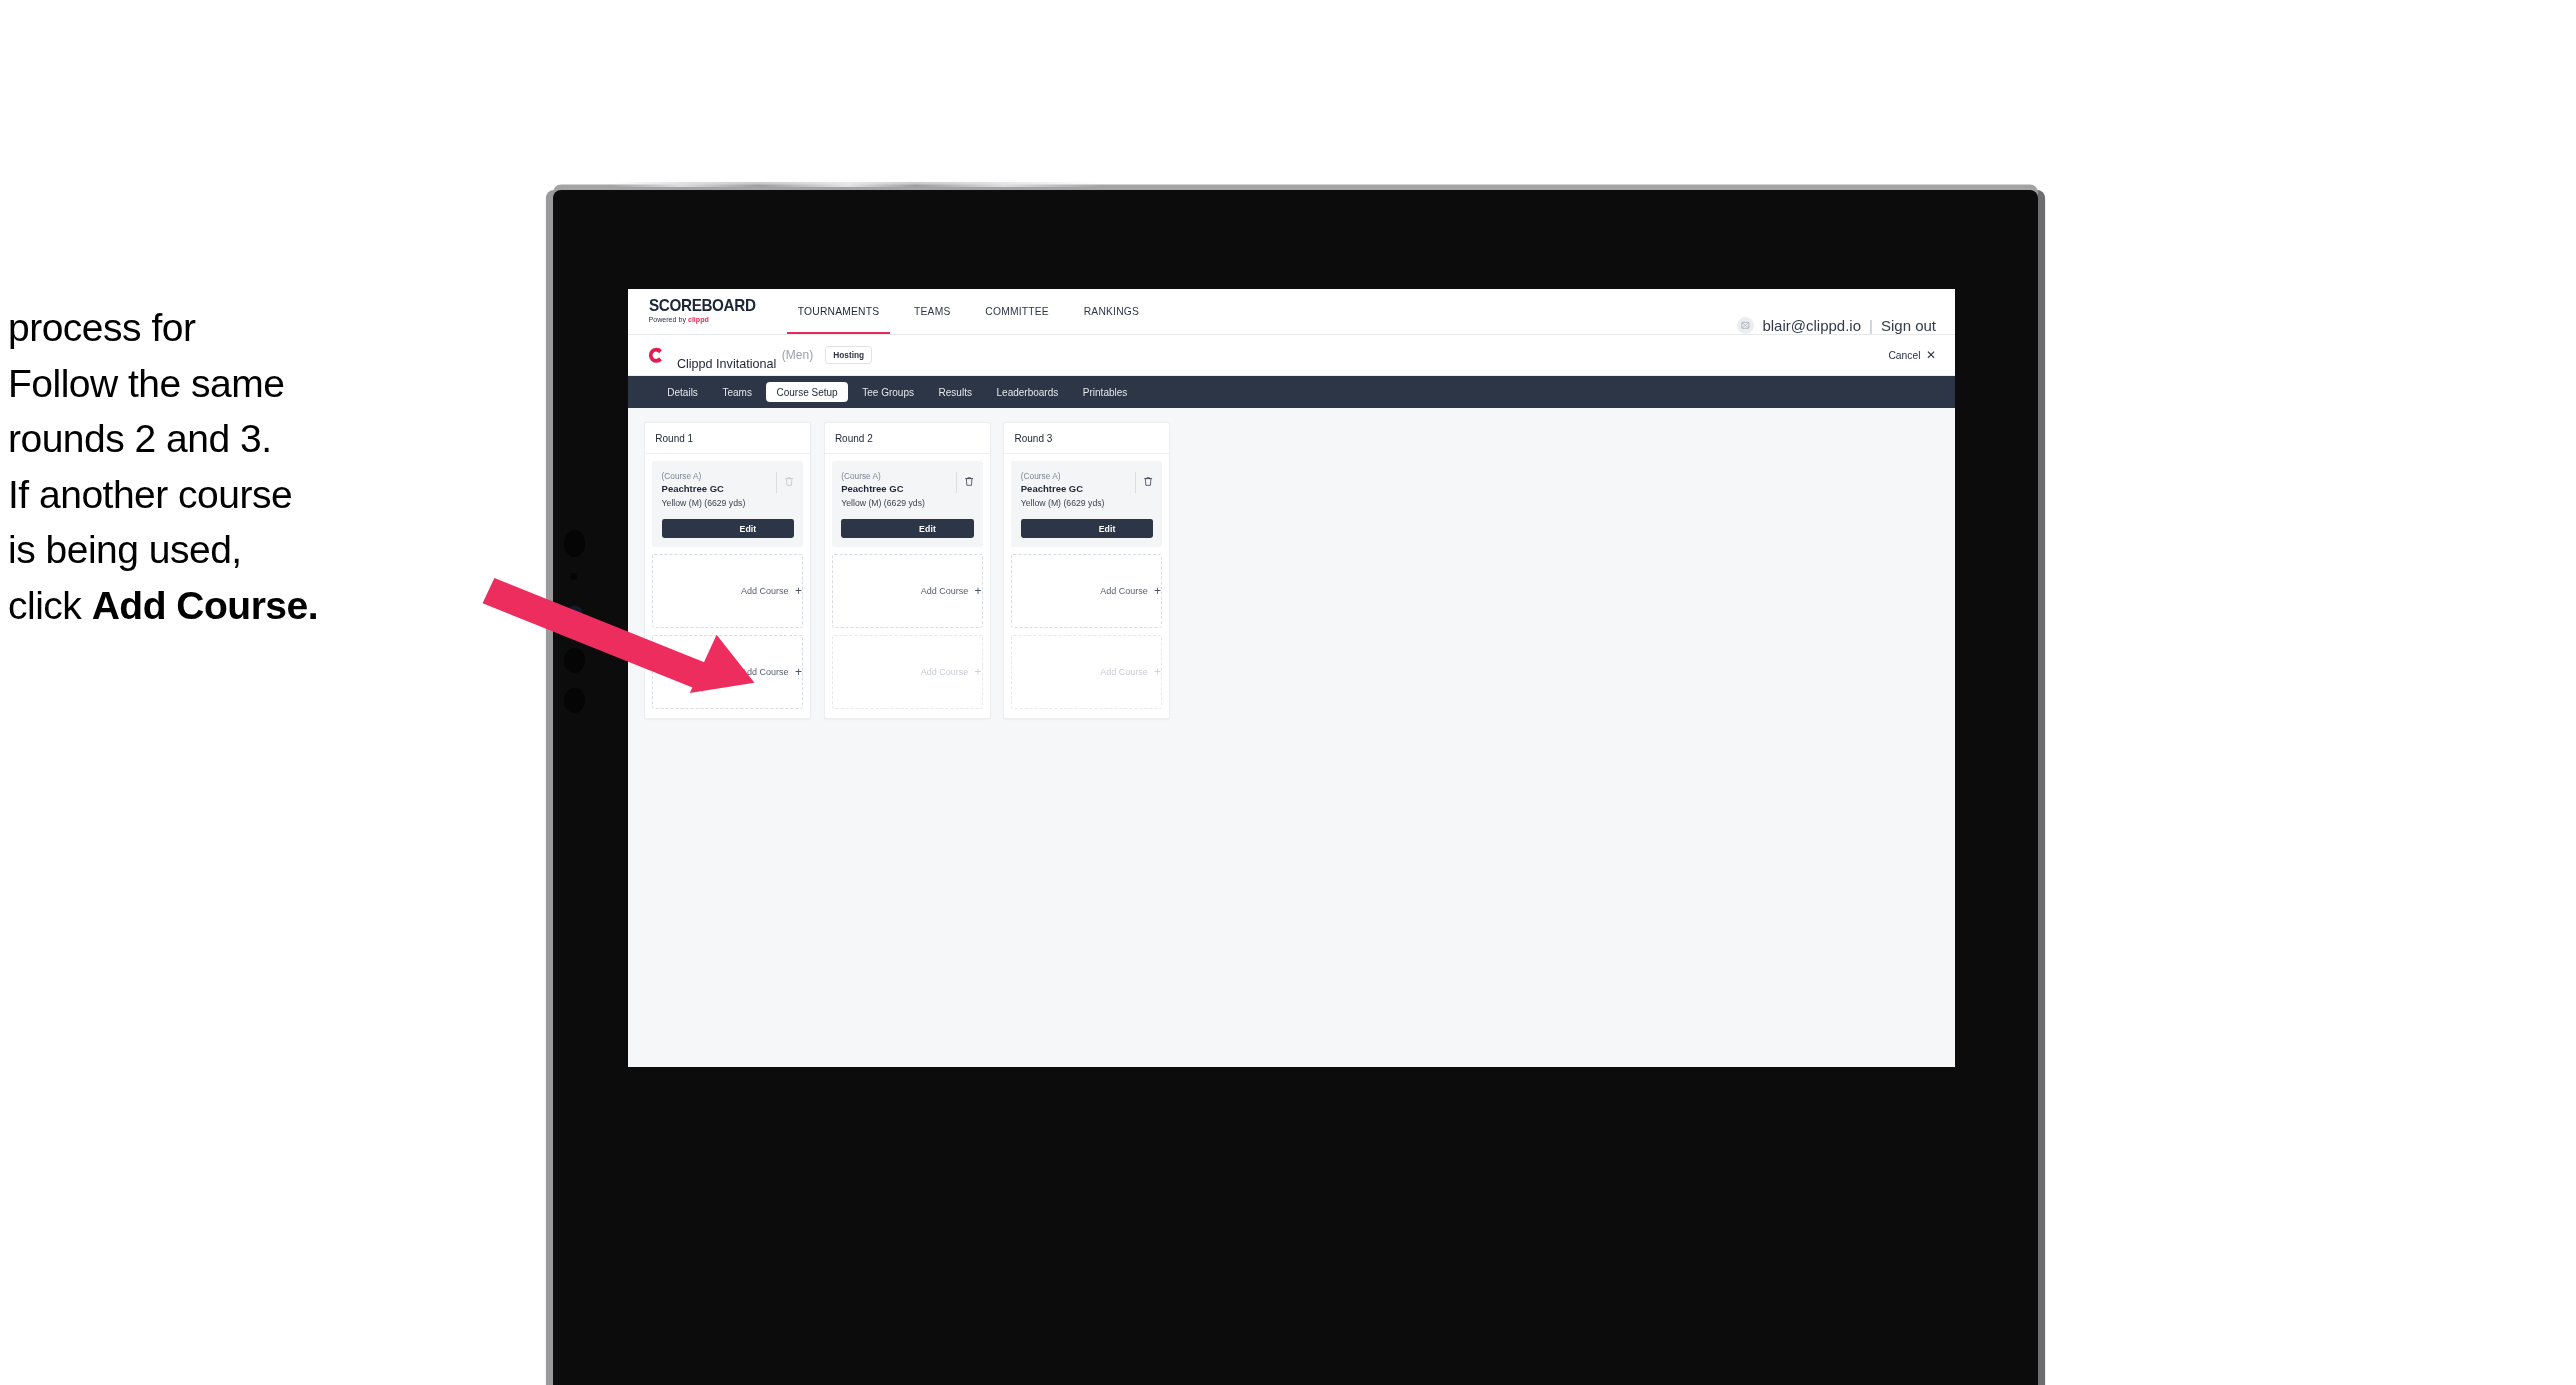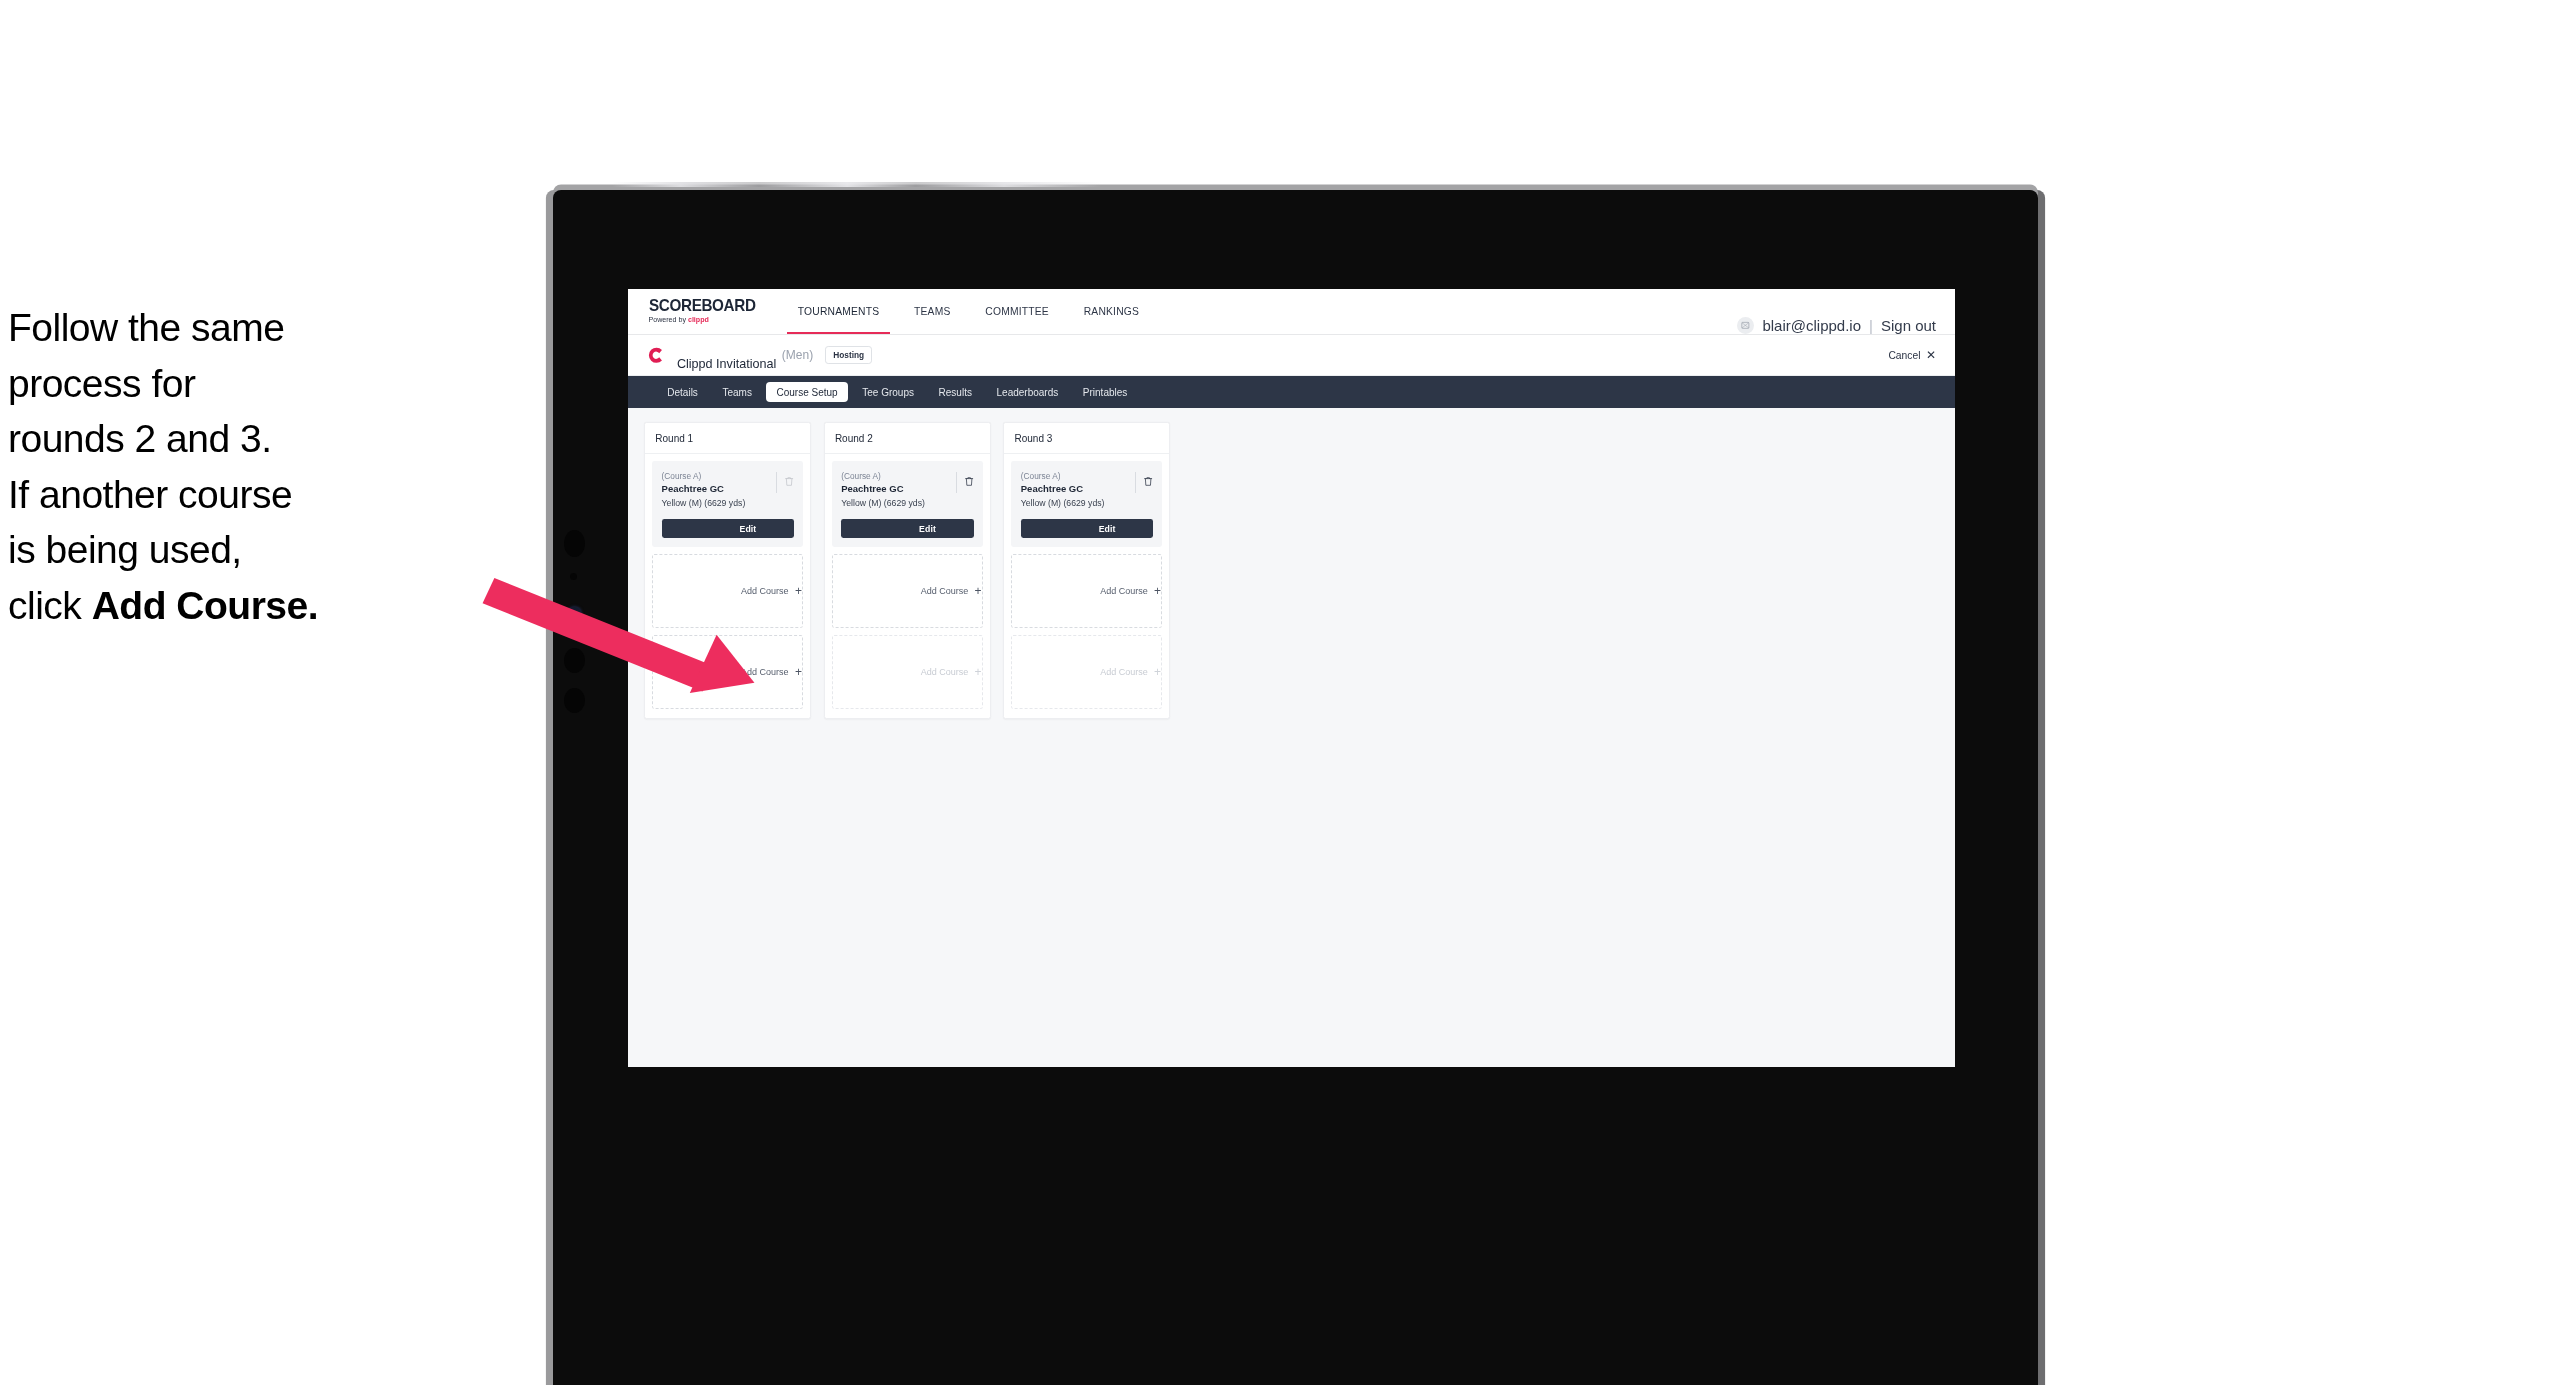--- a/index.html
+++ b/index.html
@@ -182,22 +182,22 @@
   .add-slot.faded { color: #c8ccd3; border-color: #e6e8ec; }
   .add-slot .plus { font-size: 12px; line-height: 1; color: #4c5463; }
   .add-slot.faded .plus { color: #cfd3d9; }
 </style>
 </head>
 <body>
 
 <div id="stage">
 
   <div id="annotation">
+    <span class="ln">process for</span>
     <span class="ln">Follow the same</span>
-    <span class="ln">process for</span>
     <span class="ln">rounds 2 and 3.</span>
     <span class="ln">If another course</span>
     <span class="ln">is being used,</span>
     <span class="ln"><span>click </span><b>Add Course.</b></span>
   </div>
 
   <div id="tablet">
     <span class="bezel-dot b1"></span>
     <span class="bezel-dot b2"></span>
     <span class="bezel-dot b3"></span>

